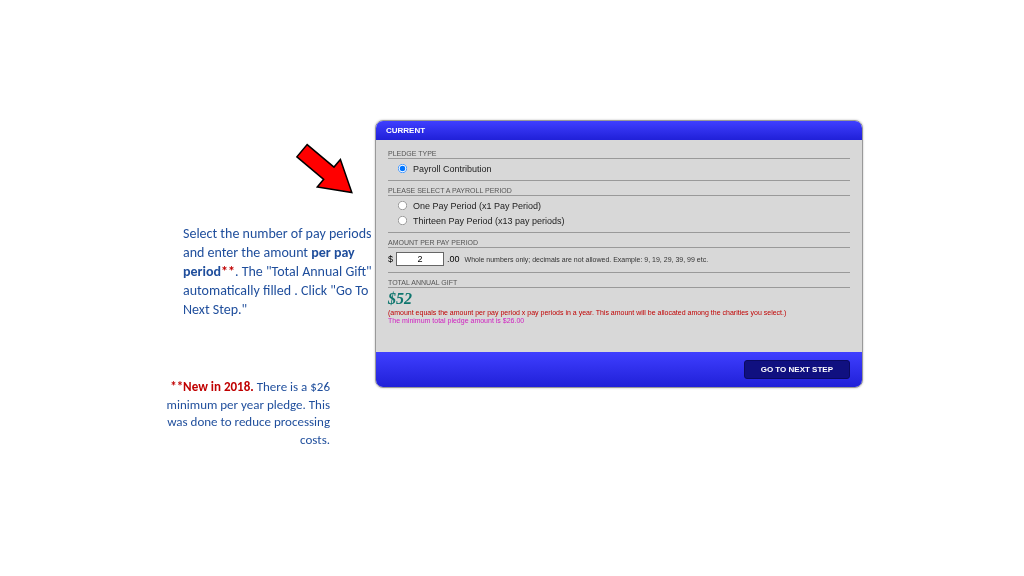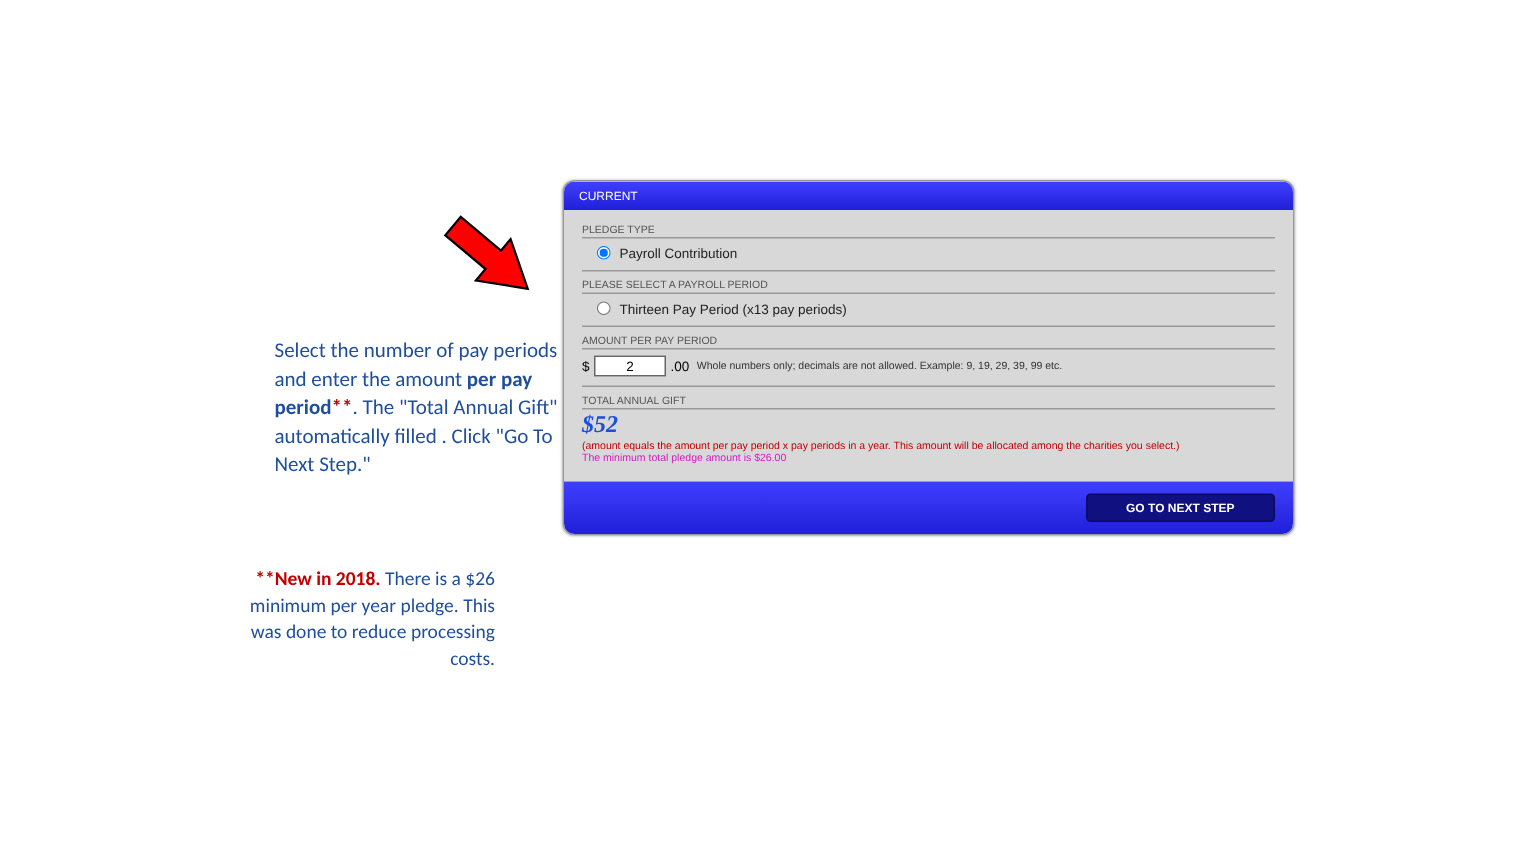--- a/index.html
+++ b/index.html
@@ -60,26 +60,26 @@
     font-weight: bold;
     font-size: 15px;
     font-style: italic;
     display: flex;
     justify-content: space-between;
     align-items: center;
   }
   .form-header .current {
     font-size: 8px;
     font-style: normal;
-    font-weight: normal;
+    font-weight: bold;
   }
   
   .form-body {
     background: #d8d8d8;
-    padding: 10px 12px 12px 12px;
+    padding: 10px 12px 28px 12px;
     font-family: Arial, sans-serif;
   }
   
   .section-label {
     font-size: 7px;
     color: #555;
     margin-top: 6px;
     margin-bottom: 2px;
     border-bottom: 1px solid #999;
     padding-bottom: 1px;
@@ -111,21 +111,21 @@
     width: 48px;
     height: 14px;
     text-align: center;
     font-size: 9px;
     border: 1px solid #666;
     background: #fff;
   }
   .amount-row .hint { font-size: 7px; color: #333; margin-left: 2px; }
   
   .total-value {
-    color: #1d4ed8;
+    color: #0f766e;
     font-weight: bold;
     font-size: 16px;
     font-family: Georgia, serif;
     font-style: italic;
     margin-top: 2px;
   }
   .total-note { font-size: 7px; color: #c00000; margin-top: 1px; }
   .min-note { font-size: 7px; color: #d020c0; margin-top: 1px; }
   
   .form-footer {
@@ -134,21 +134,21 @@
     display: flex;
     justify-content: flex-end;
   }
   .next-btn {
     background: #101080;
     color: #fff;
     border: 1px solid #0a0a60;
     border-radius: 3px;
     font-size: 8px;
     font-weight: bold;
-    padding: 4px 26px;
+    padding: 4px 16px;
     cursor: pointer;
     font-family: Arial, sans-serif;
     text-align: right;
   }
 </style>
 </head>
 <body>
 
 <div class="instructions">
   <span>Select the number of pay periods and enter the amount </span><span class="bold">per pay period</span><span class="red bold">**</span><span>.  The "Total Annual Gift" is automatically filled .  Click "Go To Next Step."</span>
@@ -184,20 +184,24 @@
       <label class="opt-row">
         <input type="radio" checked="" style="">
         <span>Payroll Contribution</span>
       </label>
     </div>
 
     <div class="section-label">PLEASE SELECT A PAYROLL PERIOD</div>
     <div class="block-end">
       <label class="opt-row">
         <input type="radio" name="pp" style="">
+        <span>One Pay Period (x1 Pay Period)</span>
+      </label>
+      <label class="opt-row">
+        <input type="radio" name="pp" style="">
         <span>Thirteen Pay Period (x13 pay periods)</span>
       </label>
     </div>
 
     <div class="section-label">AMOUNT PER PAY PERIOD</div>
     <div class="amount-row">
       <span>$</span>
       <input class="amt" value="2" style="">
       <span>.00</span>
       <span class="hint">Whole numbers only; decimals are not allowed. Example: 9, 19, 29, 39, 99 etc.</span>

